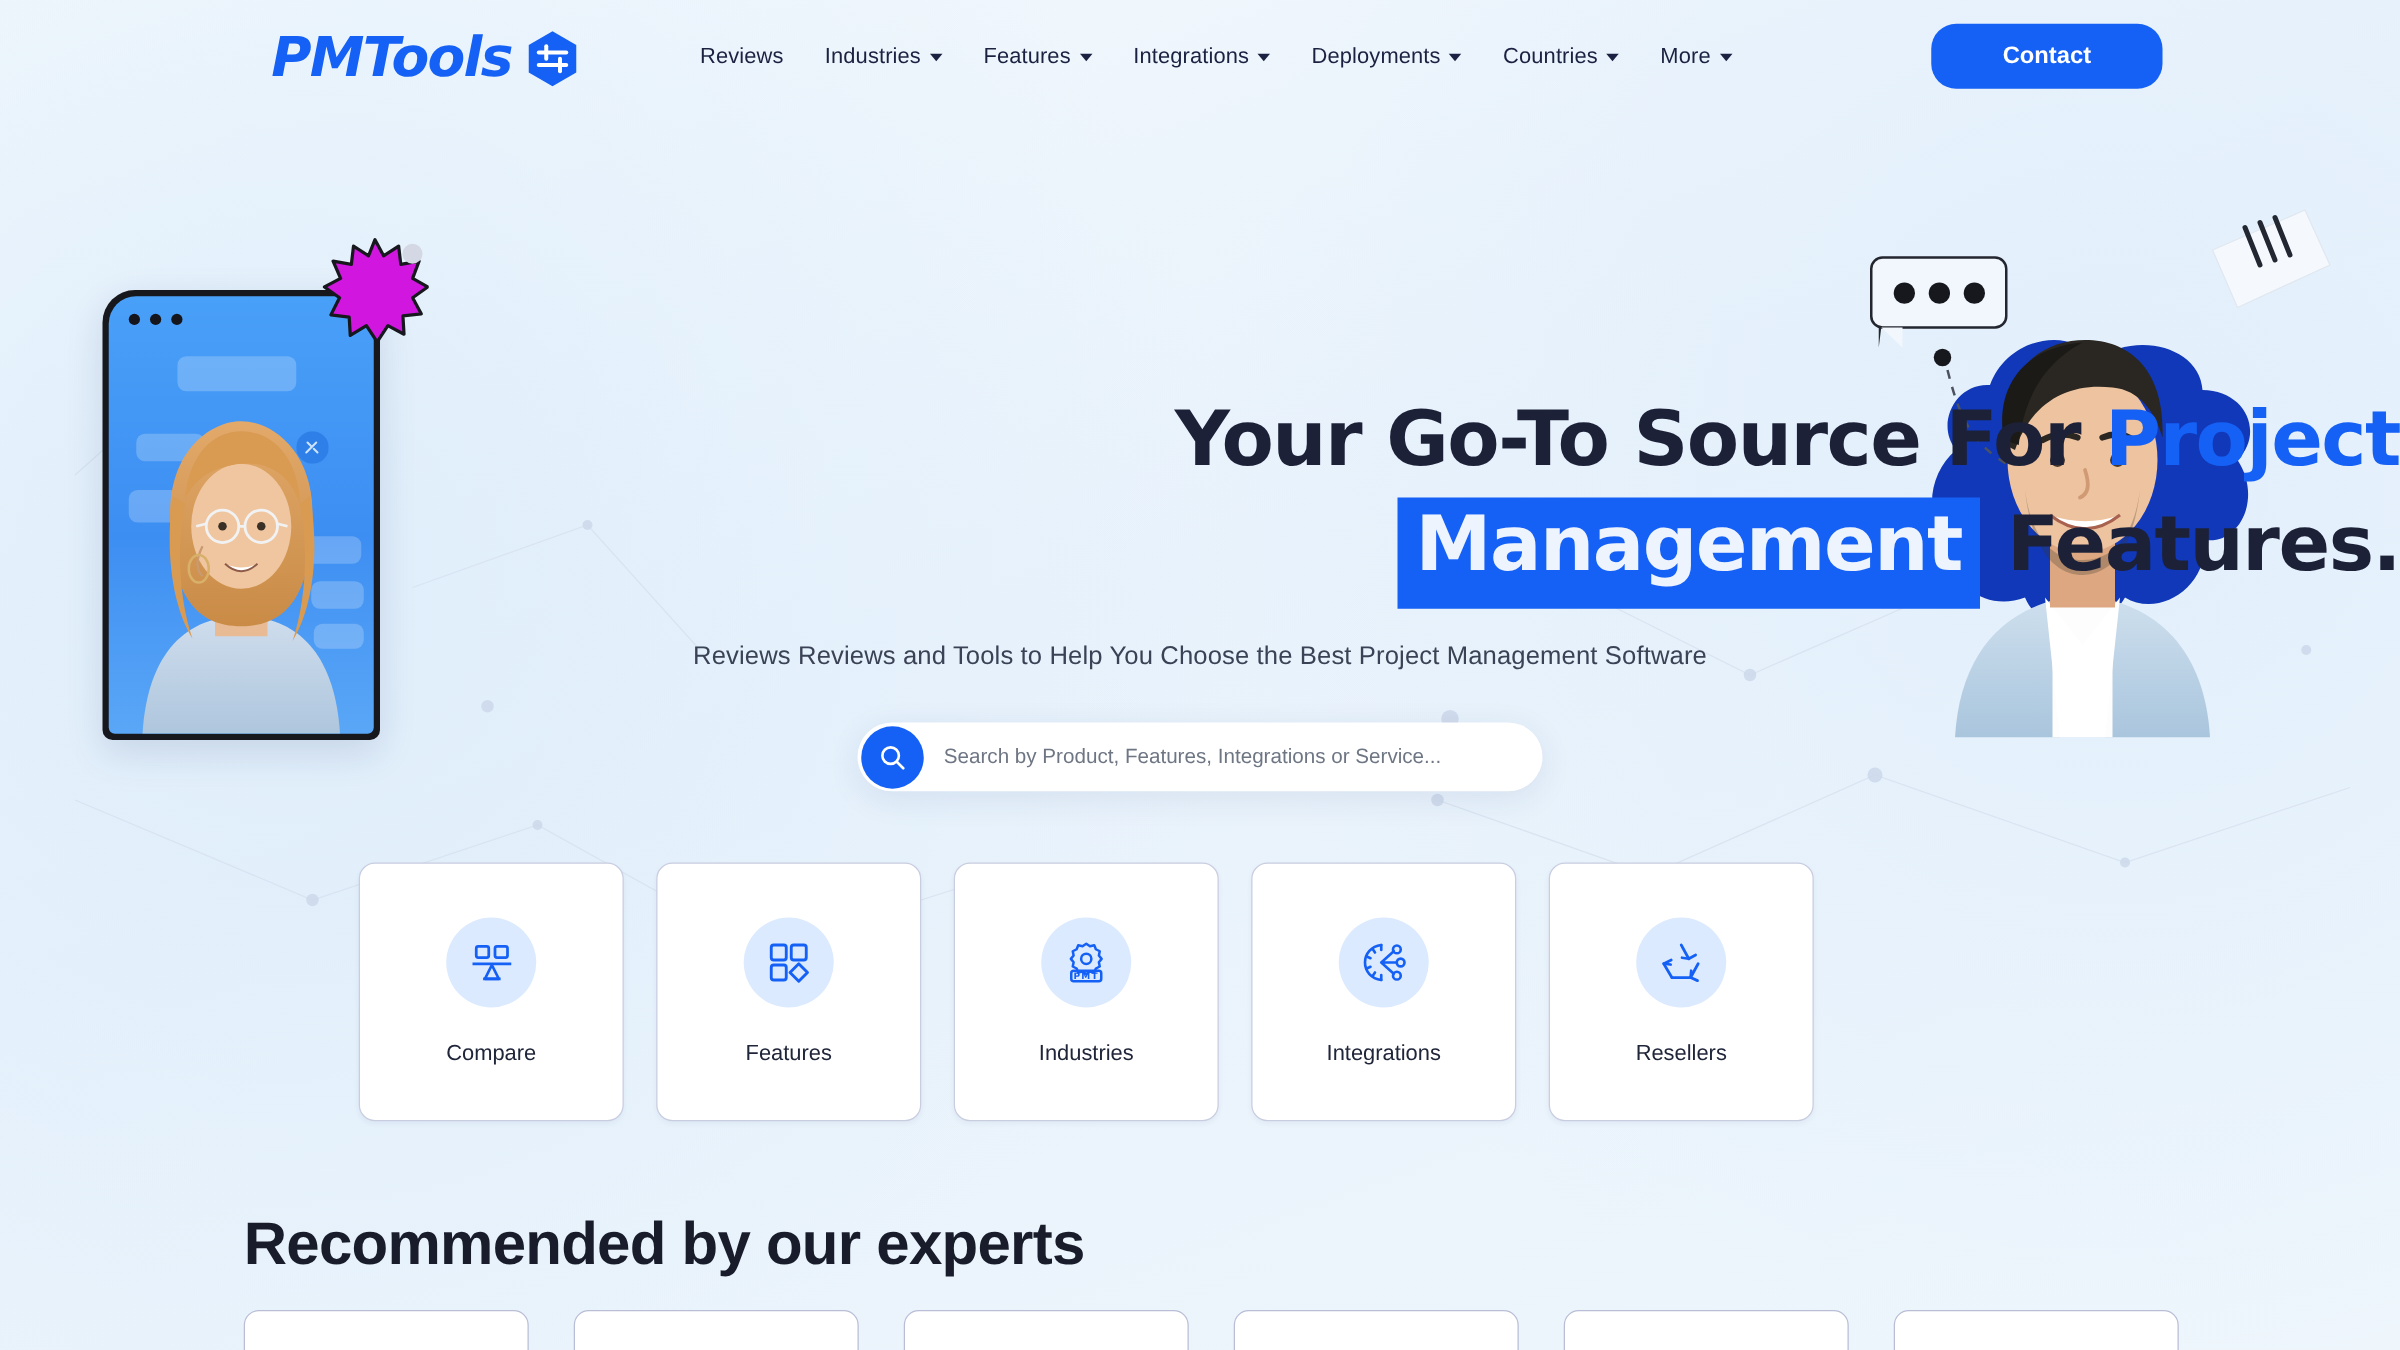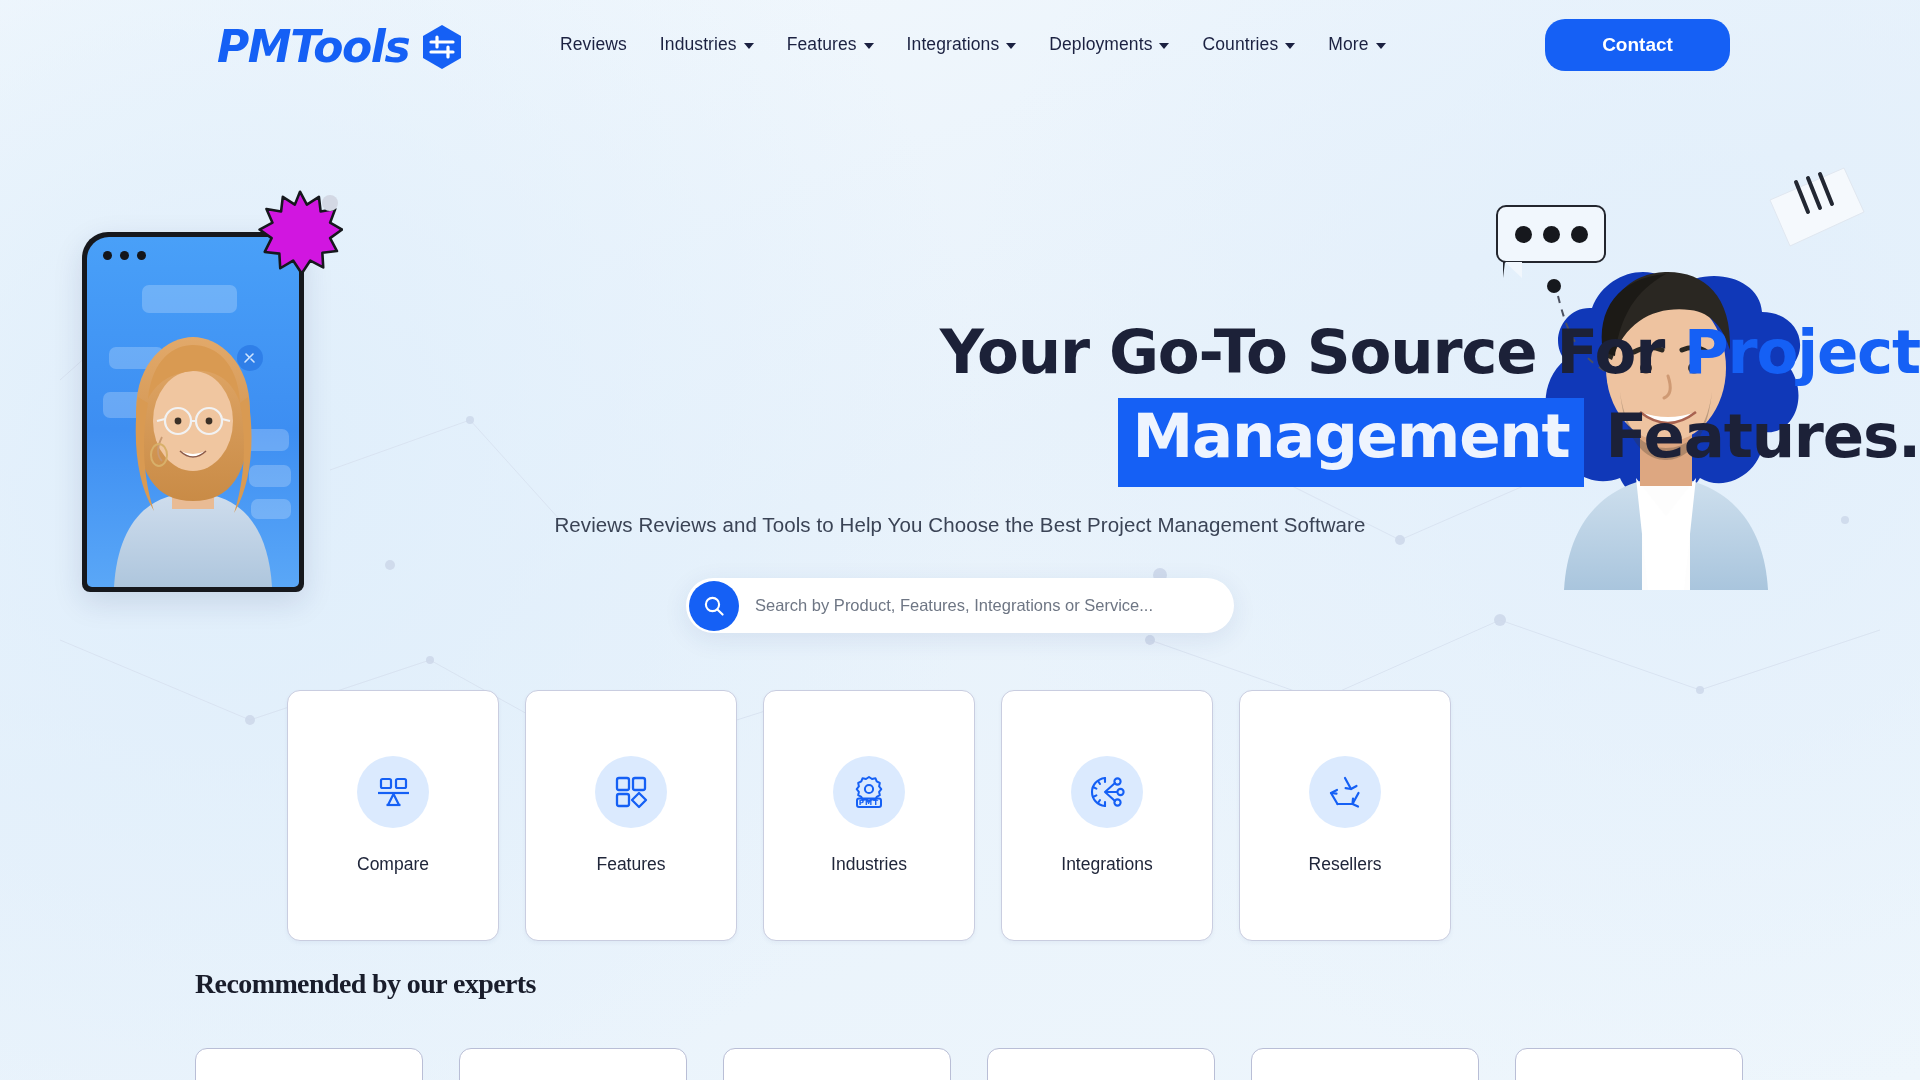--- a/index.html
+++ b/index.html
@@ -108,43 +108,43 @@
     font-family: "Liberation Sans", sans-serif;
   }
   .search-input::placeholder { color: #6e7684; }
 
   
   .cats {
     position: absolute; top: 690px; left: 287px;
     display: flex; gap: 26px;
   }
   .cat-card {
-    width: 212px; height: 251px;
+    width: 212px; height: 207px;
     background: #fff;
     border: 1px solid #c9cde0;
     border-radius: 13px;
     display: flex; flex-direction: column;
     align-items: center; justify-content: center;
     cursor: pointer;
     box-shadow: 0 2px 4px rgba(40,60,110,.05);
   }
   .cat-icon {
     width: 72px; height: 72px; border-radius: 50%;
     background: #dbeafe;
     display: flex; align-items: center; justify-content: center;
     margin-bottom: 26px;
   }
   .cat-label { font-size: 17.5px; color: #20263a; }
 
   
   .rec-title {
     position: absolute; top: 968px; left: 195px;
-    font-size: 28px; font-weight: 700; color: #191d2b;
+    font-size: 48px; font-weight: 700; color: #191d2b;
     letter-spacing: -.6px;
-    font-family: Liberation Serif, serif;
+    font-family: Liberation Sans, sans-serif;
   }
   .rec-cards {
     position: absolute; top: 1048px; left: 195px;
     display: flex; gap: 36px;
   }
   .rec-card {
     width: 228px; height: 70px;
     background: #fff;
     border: 1px solid #b9bed6;
     border-radius: 12px;

